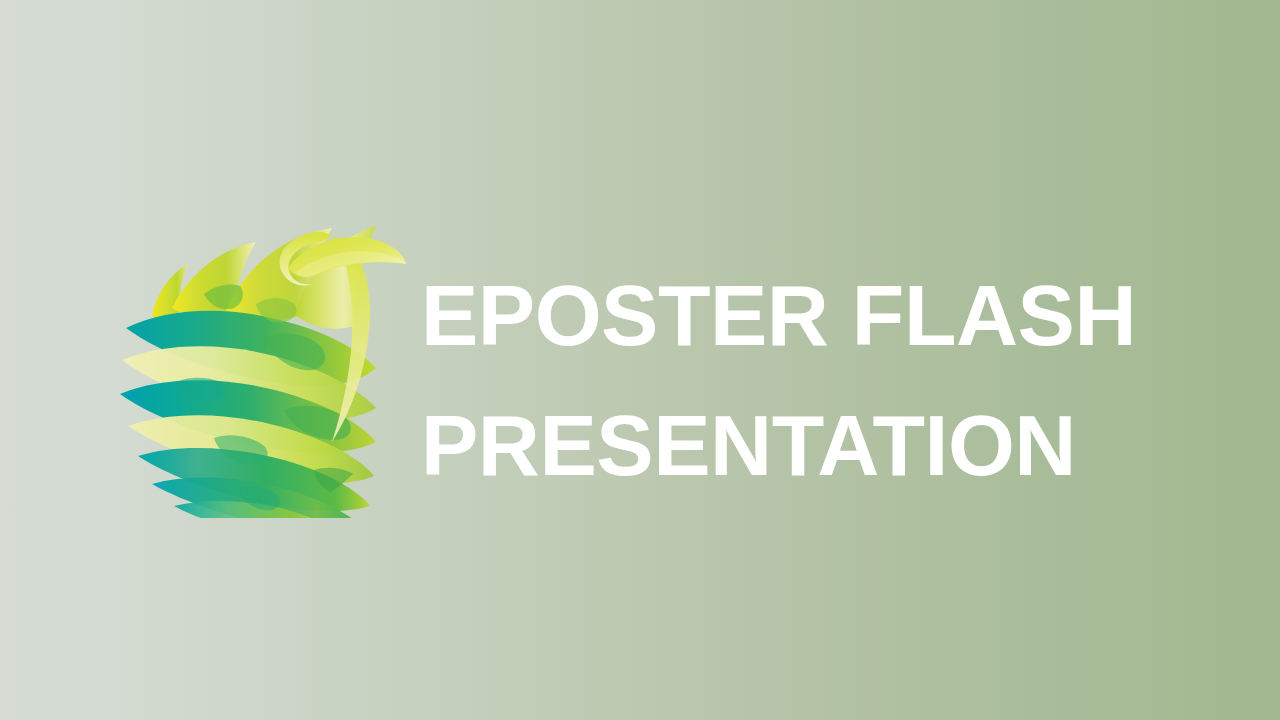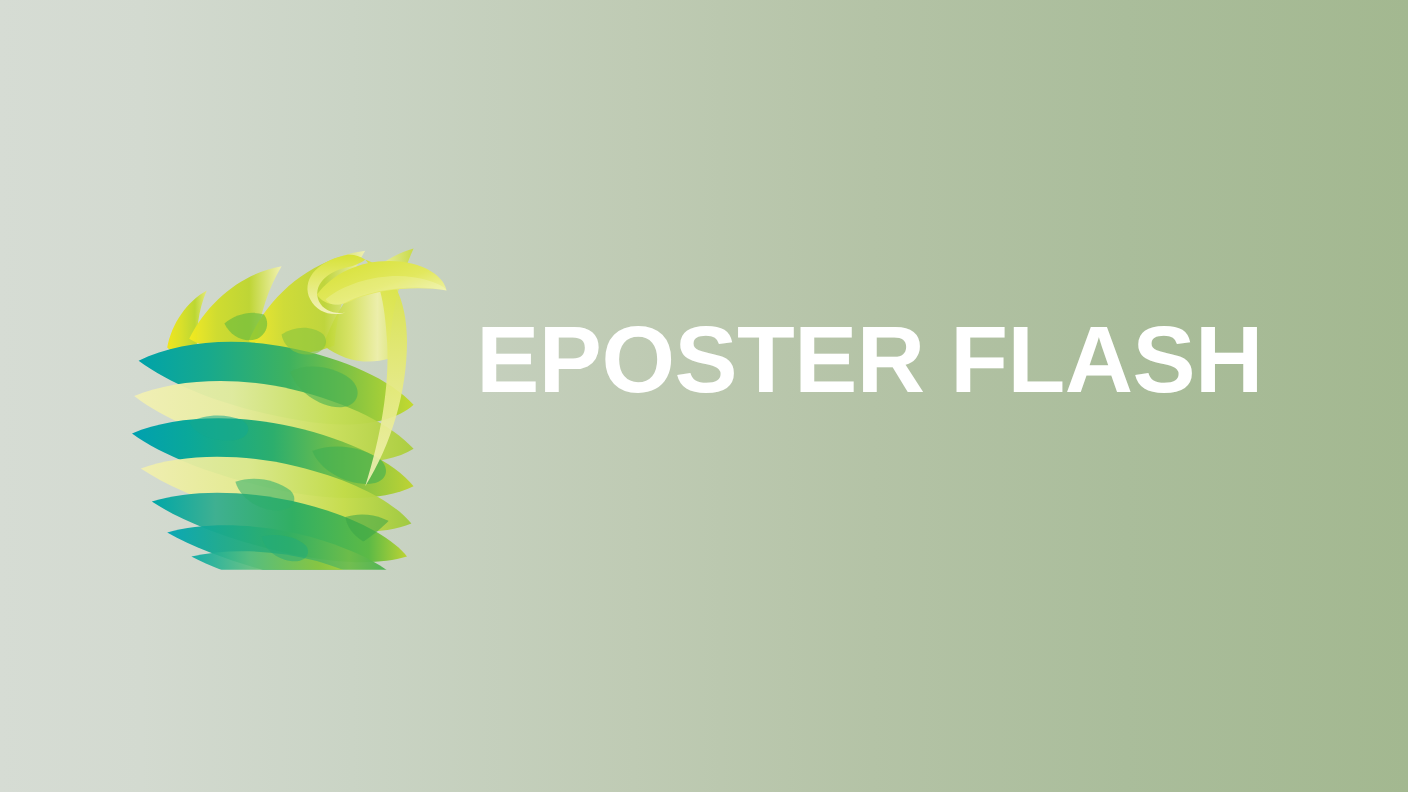--- a/index.html
+++ b/index.html
@@ -51,21 +51,21 @@
     width: 800px;
   }
   .title-line {
     color: #ffffff;
     font-family: "Liberation Sans", sans-serif;
     font-weight: bold;
     font-size: 86px;
     line-height: 130px;
     letter-spacing: -0.5px;
     white-space: nowrap;
-    margin: 12px;
+    margin: 0;
   }
 </style>
 </head>
 <body>
 
 <div id="slide">
 
   <div id="logo-wrap">
     <svg viewBox="0 0 300 320" xmlns="http://www.w3.org/2000/svg" aria-hidden="true">
       <defs>
@@ -223,15 +223,16 @@
         <path d="M170,70 C186,48 216,36 248,40 C274,44 286,56 288,66
                  C262,62 226,64 200,76 C186,82 176,78 170,70 Z" fill="url(#gLeaf)"></path>
         <path d="M178,74 C198,58 230,50 258,54 C276,57 286,62 288,66
                  C260,60 222,64 196,77 C188,81 181,79 178,74 Z" fill="#ffffff" opacity="0.18"></path>
       </g>
     </svg>
   </div>
 
   <div id="title-block">
     <div class="title-line">EPOSTER FLASH</div>
+    <div class="title-line">PRESENTATION</div>
   </div>
 
 </div>
 
 </body></html>

